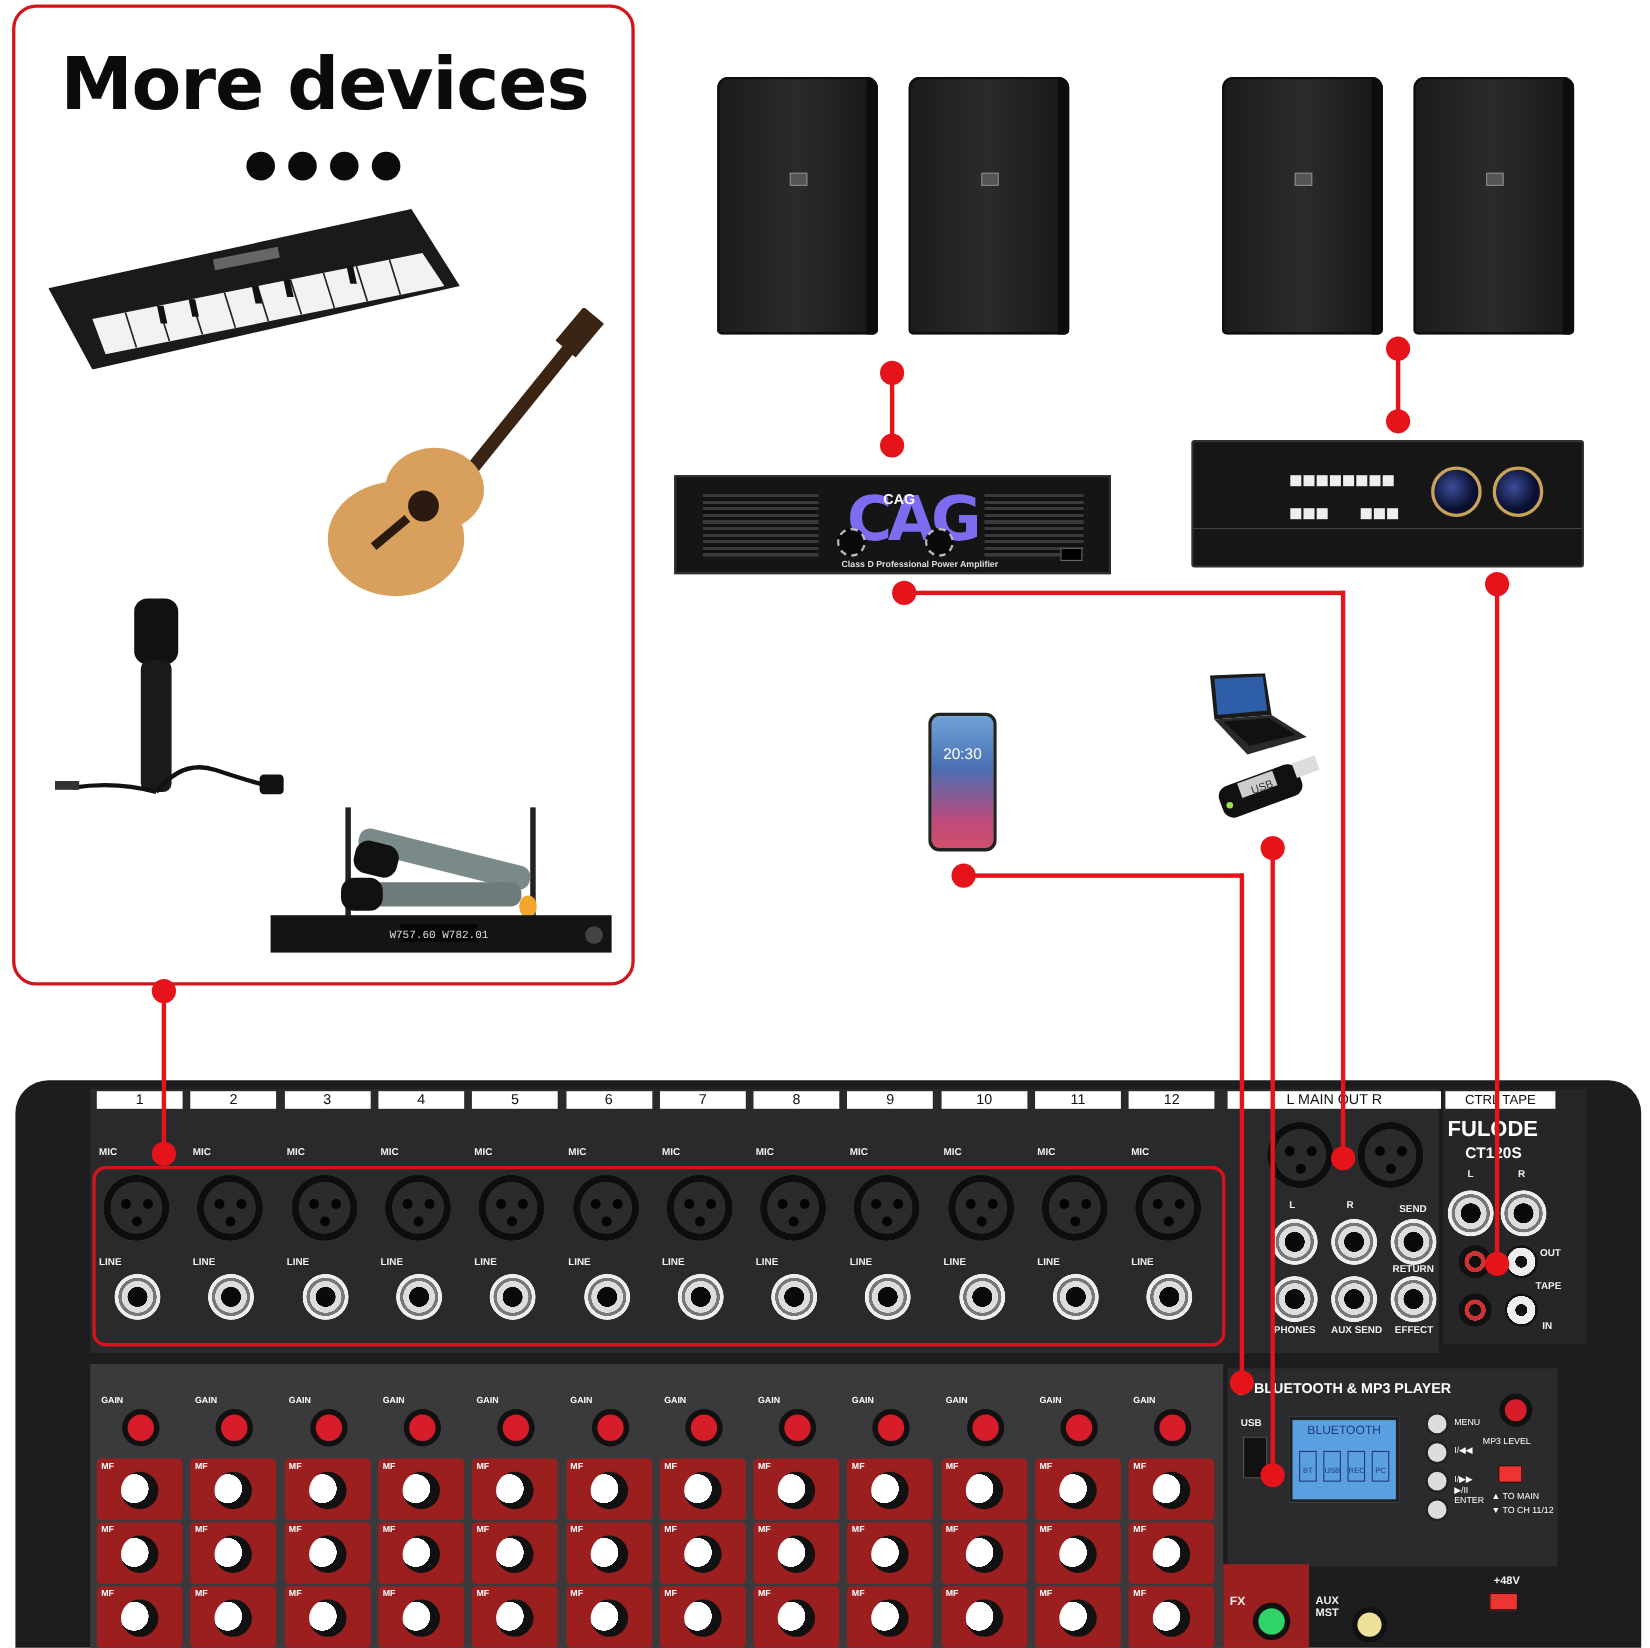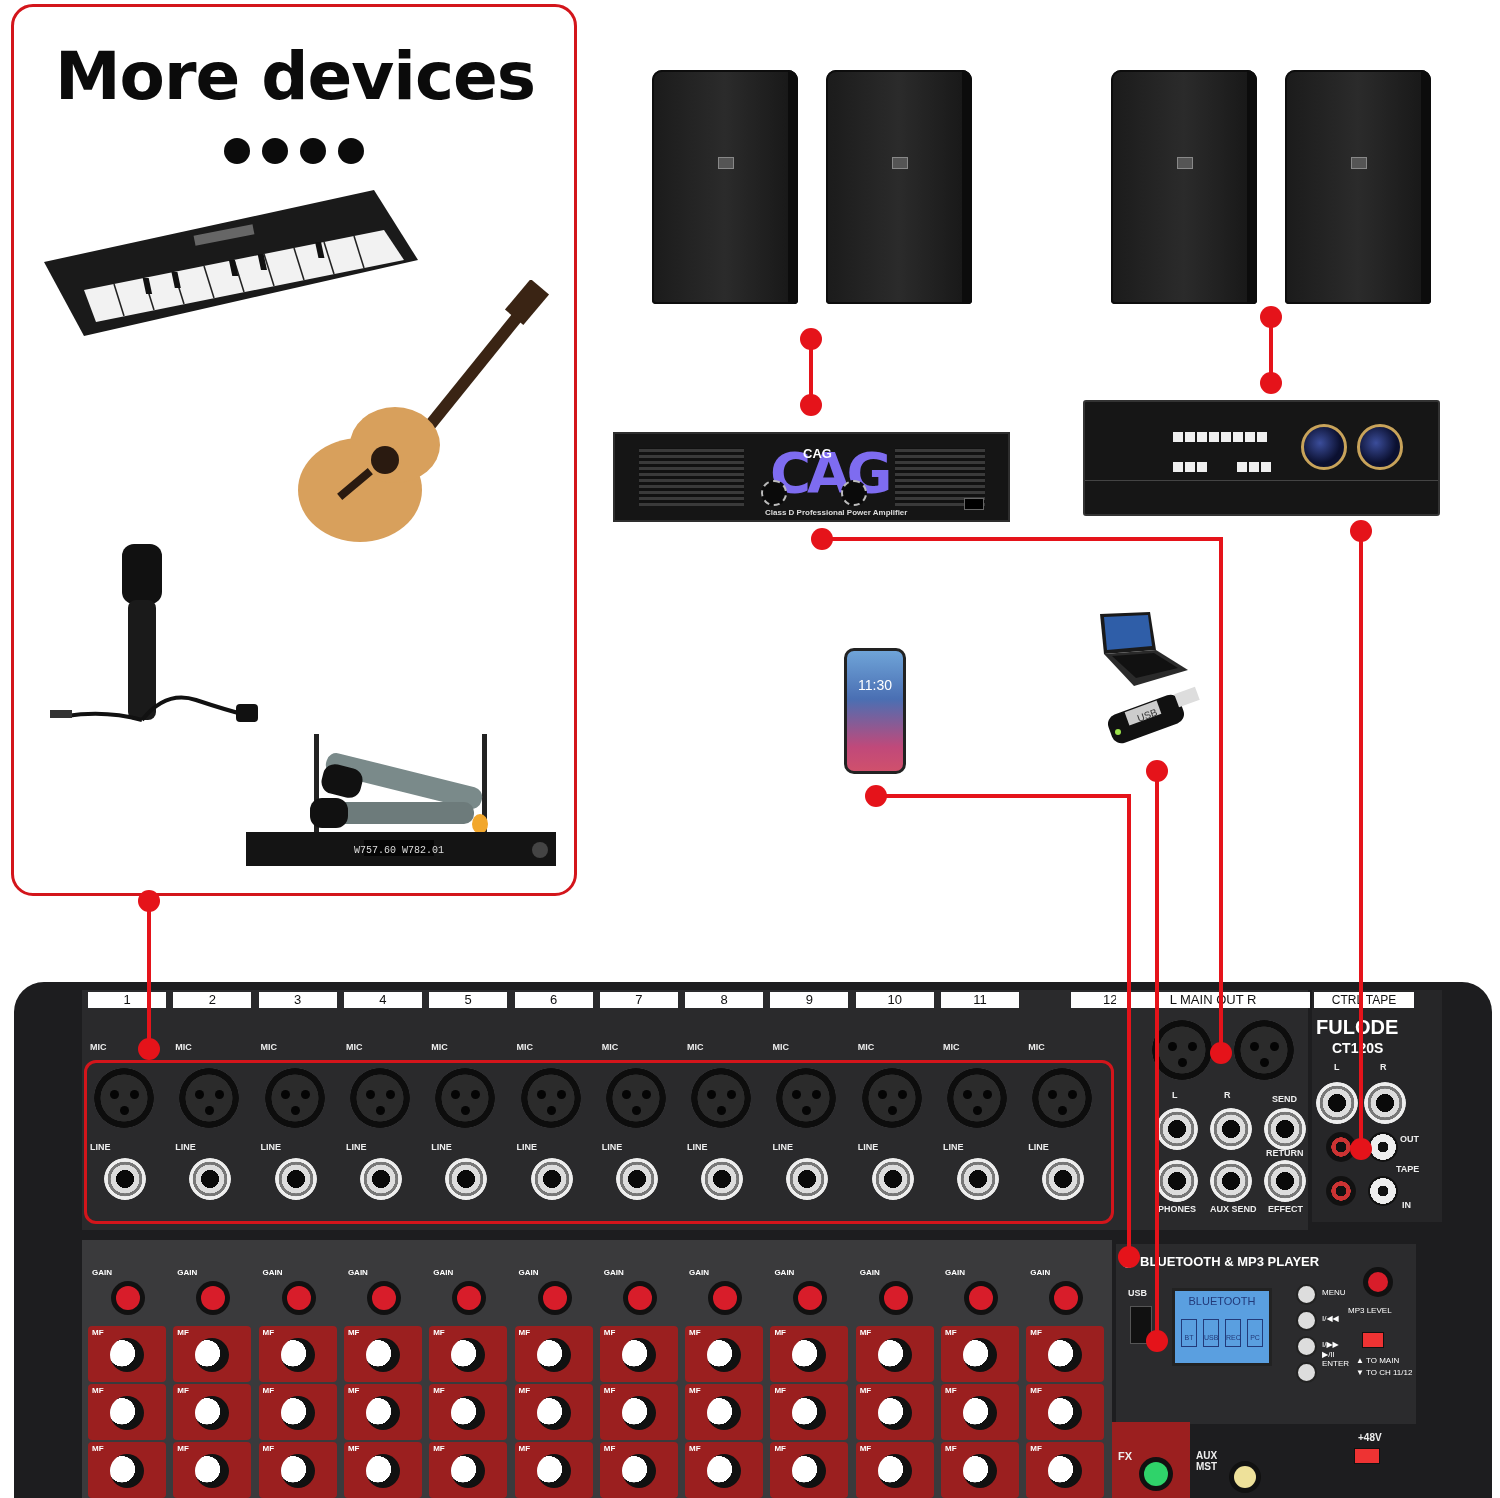--- a/index.html
+++ b/index.html
@@ -170,21 +170,21 @@
   <div class="btn" style="left:88px;top:60px;"></div>
     <div class="btn" style="left:100px;top:60px;"></div>
     <div class="btn" style="left:112px;top:60px;"></div>
   <div class="btn" style="left:152px;top:60px;"></div>
     <div class="btn" style="left:164px;top:60px;"></div>
     <div class="btn" style="left:176px;top:60px;"></div>
   <div style="position:absolute;left:0;right:0;top:78px;height:1px;background:#444;"></div>
 </div>
 
 <div class="abs phone">
-  <div class="time">11:30</div>
+  <div class="time">20:30</div>
 </div>
 
 <svg class="abs laptop" viewBox="0 0 96 76">
   <polygon points="6,2 56,0 62,38 10,42" fill="#1a1a1a"></polygon>
   <polygon points="10,5 54,3 58,34 13,38" fill="#2f5ea8"></polygon>
   <polygon points="10,42 62,38 94,58 40,74" fill="#2a2a2a"></polygon>
   <polygon points="18,44 60,41 84,56 42,66" fill="#111"></polygon>
 </svg>
 
 <svg class="abs usb" viewBox="0 0 98 60">
@@ -292,21 +292,21 @@
      <div class="jack" style="left:867.6999999999999px;top:176px;"></div>
       <div class="ch-label" style="left:937px;width:78px;">11</div>
      <div class="small-lbl" style="left:939px;top:60px;">MIC</div>
      <div class="xlr" style="left:943px;top:86px;">
         <i style="left:16px;top:22px"></i>
         <i style="left:36px;top:22px"></i>
         <i style="left:26px;top:38px"></i>
       </div>
      <div class="small-lbl" style="left:939px;top:160px;">LINE</div>
      <div class="jack" style="left:953px;top:176px;"></div>
-      <div class="ch-label" style="left:1022.3px;width:78px;margin-left:45px;">12</div>
+      <div class="ch-label" style="left:1022.3px;width:78px;">12</div>
      <div class="small-lbl" style="left:1024.3px;top:60px;">MIC</div>
      <div class="xlr" style="left:1028.3px;top:86px;">
         <i style="left:16px;top:22px"></i>
         <i style="left:36px;top:22px"></i>
         <i style="left:26px;top:38px"></i>
       </div>
      <div class="small-lbl" style="left:1024.3px;top:160px;">LINE</div>
      <div class="jack" style="left:1038.3px;top:176px;"></div>
     </div>
 

